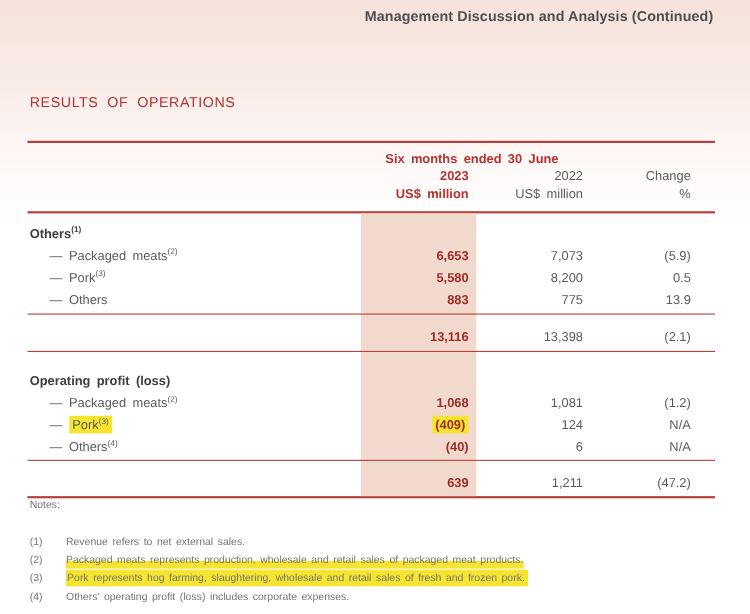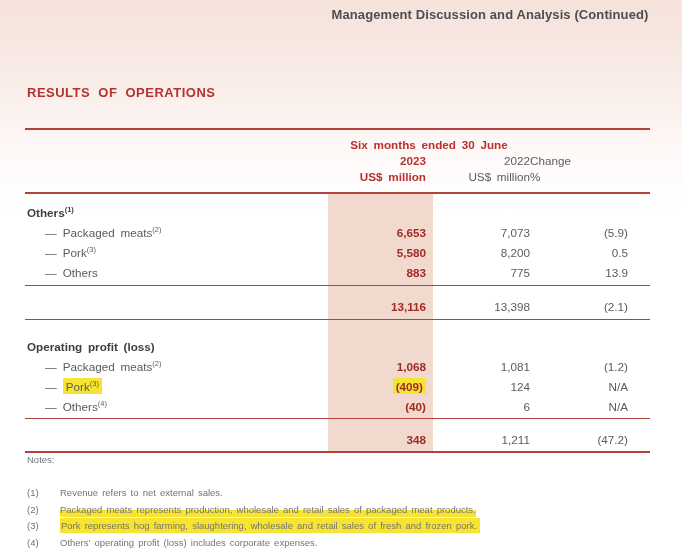--- a/index.html
+++ b/index.html
@@ -12,38 +12,38 @@
   }
 
   .doc-title {
     position:absolute; top:7px; left:320px; width:340px;
     text-align:center; font-size:13px; font-weight:bold;
     color:#4D4E52; letter-spacing:0.1px;
   }
 
   .section-title {
     position:absolute; top:85px; left:27px;
-    font-size:13px; font-weight:bold; color:#B23330;
+    font-size:13px; font-weight:normal; color:#B23330;
     letter-spacing:0.5px; word-spacing:4px;
   }
 
   .fin-table {
     position:absolute; left:25px; top:128px; width:625px;
     font-size:11.7px; color:#5A5B5D; word-spacing:2.5px;
   }
   .grid-row {
     display:grid; grid-template-columns:303px 105px 97px 100px 20px;
     align-items:center;
   }
   .thead { border-top:2px solid #B5413C; border-bottom:2px solid #B5413C; padding:6px 0 8px; }
   .hrow { height:16px; }
   .period-cell { grid-column:2 / 4; text-align:center; color:#B5322F; font-weight:bold; }
   .h2023 { text-align:right; padding-right:7px; color:#B5322F; font-weight:bold; }
   .h2022 { text-align:right; color:#5A5B5D; }
-  .hchange { padding-right:2px; color:#5A5B5D; }
+  .hchange { text-align:right; padding-right:2px; color:#5A5B5D; }
 
   .tbody { position:relative; border-bottom:2px solid #B5413C; padding:8px 0 2px; }
   .shade {
     position:absolute; left:303px; top:0; width:105px; height:100%;
     background:#F2D9CD; z-index:0;
   }
   .trow { position:relative; height:20px; z-index:1; }
   .lblcell { padding-left:2px; white-space:nowrap; }
   .sec-lbl { font-weight:bold; color:#3E3E40; }
   .dash { margin-left:18px; margin-right:6px; }
@@ -180,21 +180,21 @@
         <div class="v2023">(40)</div>
         <div class="v2022">6</div>
         <div class="vchange">N/A</div>
         <div></div>
       </div>
 
       <div class="rule mt2"></div>
 
       <div class="grid-row trow mt10">
         <div class="lblcell"></div>
-        <div class="v2023">348</div>
+        <div class="v2023">639</div>
         <div class="v2022">1,211</div>
         <div class="vchange">(47.2)</div>
         <div></div>
       </div>
     </div>
   </div>
 
   <div class="notes">
     <div class="notes-heading">Notes:</div>
 

